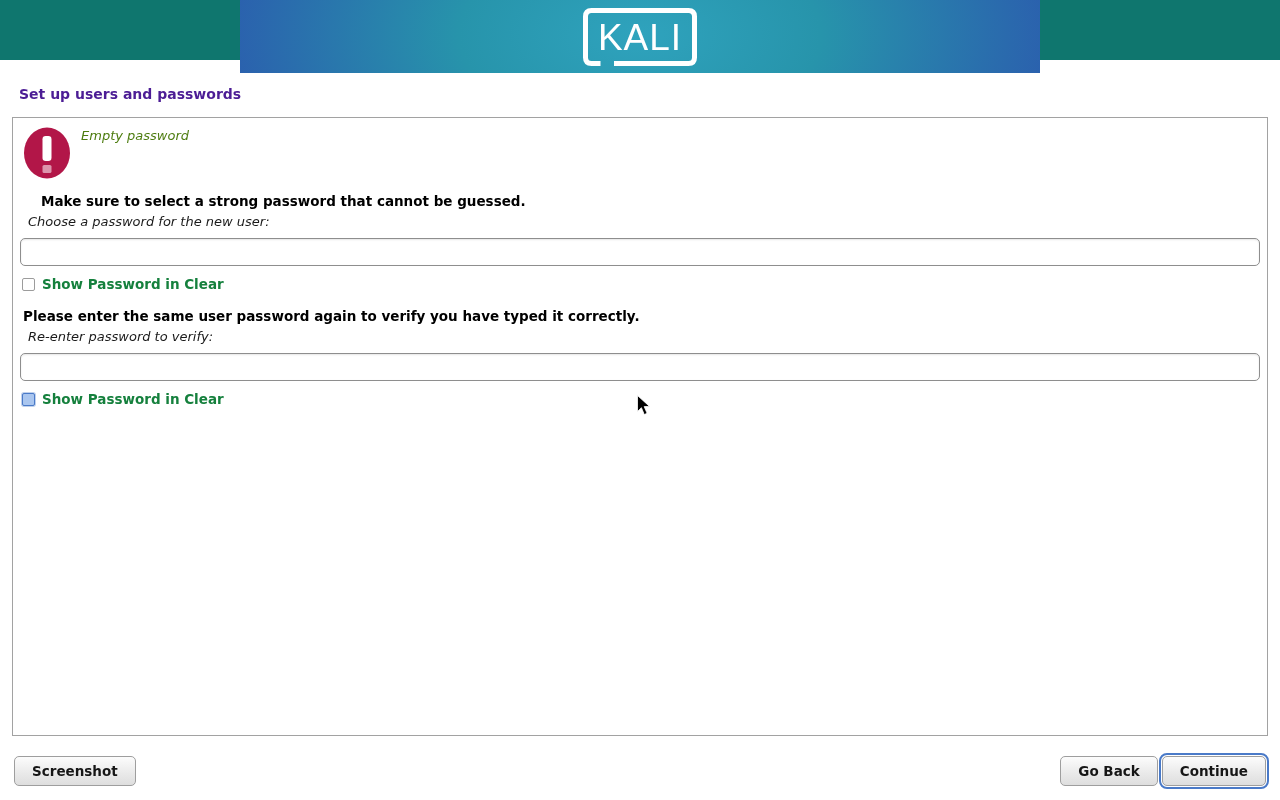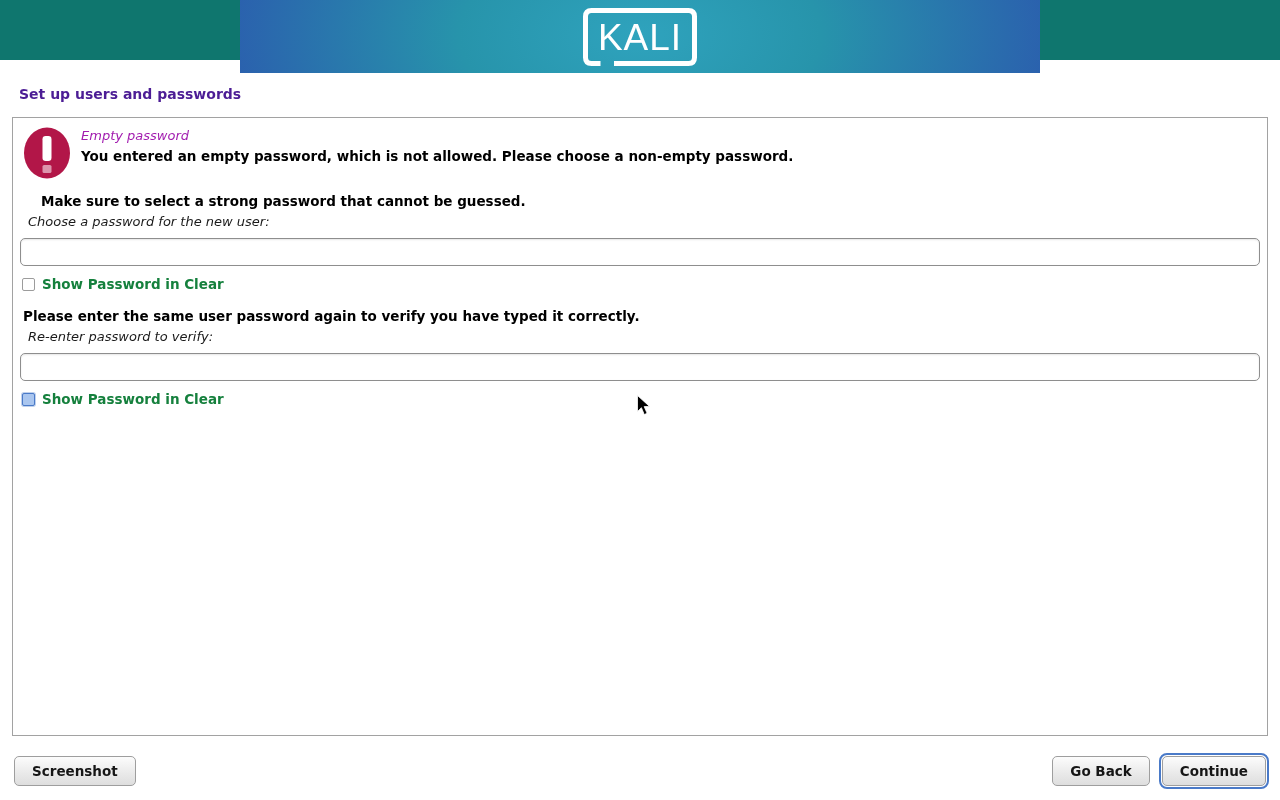--- a/index.html
+++ b/index.html
@@ -38,21 +38,21 @@
   }
 
   
   .panel {
     position:absolute; left:12px; top:117px; width:1256px; height:619px;
     border:1px solid #a2a2a2; background:#fff;
   }
   .alert-icon { position:absolute; left:10px; top:9px; }
   .alert-title {
     position:absolute; left:68px; top:10px;
-    font-style:italic; font-size:13px; color:#a21caf;
+    font-style:italic; font-size:13px; color:#4d7c0f;
   }
   .alert-msg {
     position:absolute; left:68px; top:30px;
     font-size:13.5px; font-weight:bold; color:#000;
   }
   .instruction { position:absolute; font-size:13.5px; font-weight:bold; color:#000; }
   .instr-1 { left:10px; top:75px;margin-left:18px; }
   .instr-2 { left:10px; top:190px; }
   .field-label { position:absolute; font-style:italic; font-size:13px; color:#1a1a1a; }
   .flabel-1 { left:15px; top:96px; }
@@ -87,21 +87,21 @@
     height:30px; padding:0 17px;
     font-family:"DejaVu Sans","Liberation Sans",sans-serif;
     font-size:13.5px; font-weight:bold; color:#161616;
     background:linear-gradient(#fcfcfc,#e9e9e9 60%,#dedede);
     border:1px solid #9e9e9e; border-radius:5px;
     cursor:default;
   }
   .btn-screenshot { position:absolute; left:14px; top:756px; }
   .footer-right {
     position:absolute; right:14px; top:756px;
-    display:flex; gap:12px; 
+    display:flex; gap:4px; 
   }
   .btn-focused {
     outline:2px solid #4a7ac8; outline-offset:1px;
   }
 
   
   .cursor { position:absolute; left:636px; top:395px; pointer-events:none; }
 </style>
 </head>
 <body>
@@ -119,21 +119,20 @@
 <div class="page-title">Set up users and passwords</div>
 
 <div class="panel">
 
   <svg class="alert-icon" width="48" height="54" viewBox="0 0 48 54">
     <ellipse cx="24" cy="26" rx="23" ry="25.5" fill="#b21648"></ellipse>
     <rect x="19.5" y="9" width="9" height="25" rx="3.2" fill="#ffffff"></rect>
     <rect x="19.5" y="38" width="9" height="8" rx="1.6" fill="#ffffff" opacity="0.55"></rect>
   </svg>
   <div class="alert-title">Empty password</div>
-  <div class="alert-msg">You entered an empty password, which is not allowed. Please choose a non-empty password.</div>
 
   <div class="instruction instr-1">Make sure to select a strong password that cannot be guessed.</div>
   <div class="field-label flabel-1">Choose a password for the new user:</div>
   <input type="password" class="pw-input input-1" value="" style="">
   <div class="check-row crow-1">
     <span class="checkbox"></span>
     <span class="check-label">Show Password in Clear</span>
   </div>
 
   <div class="instruction instr-2">Please enter the same user password again to verify you have typed it correctly.</div>

